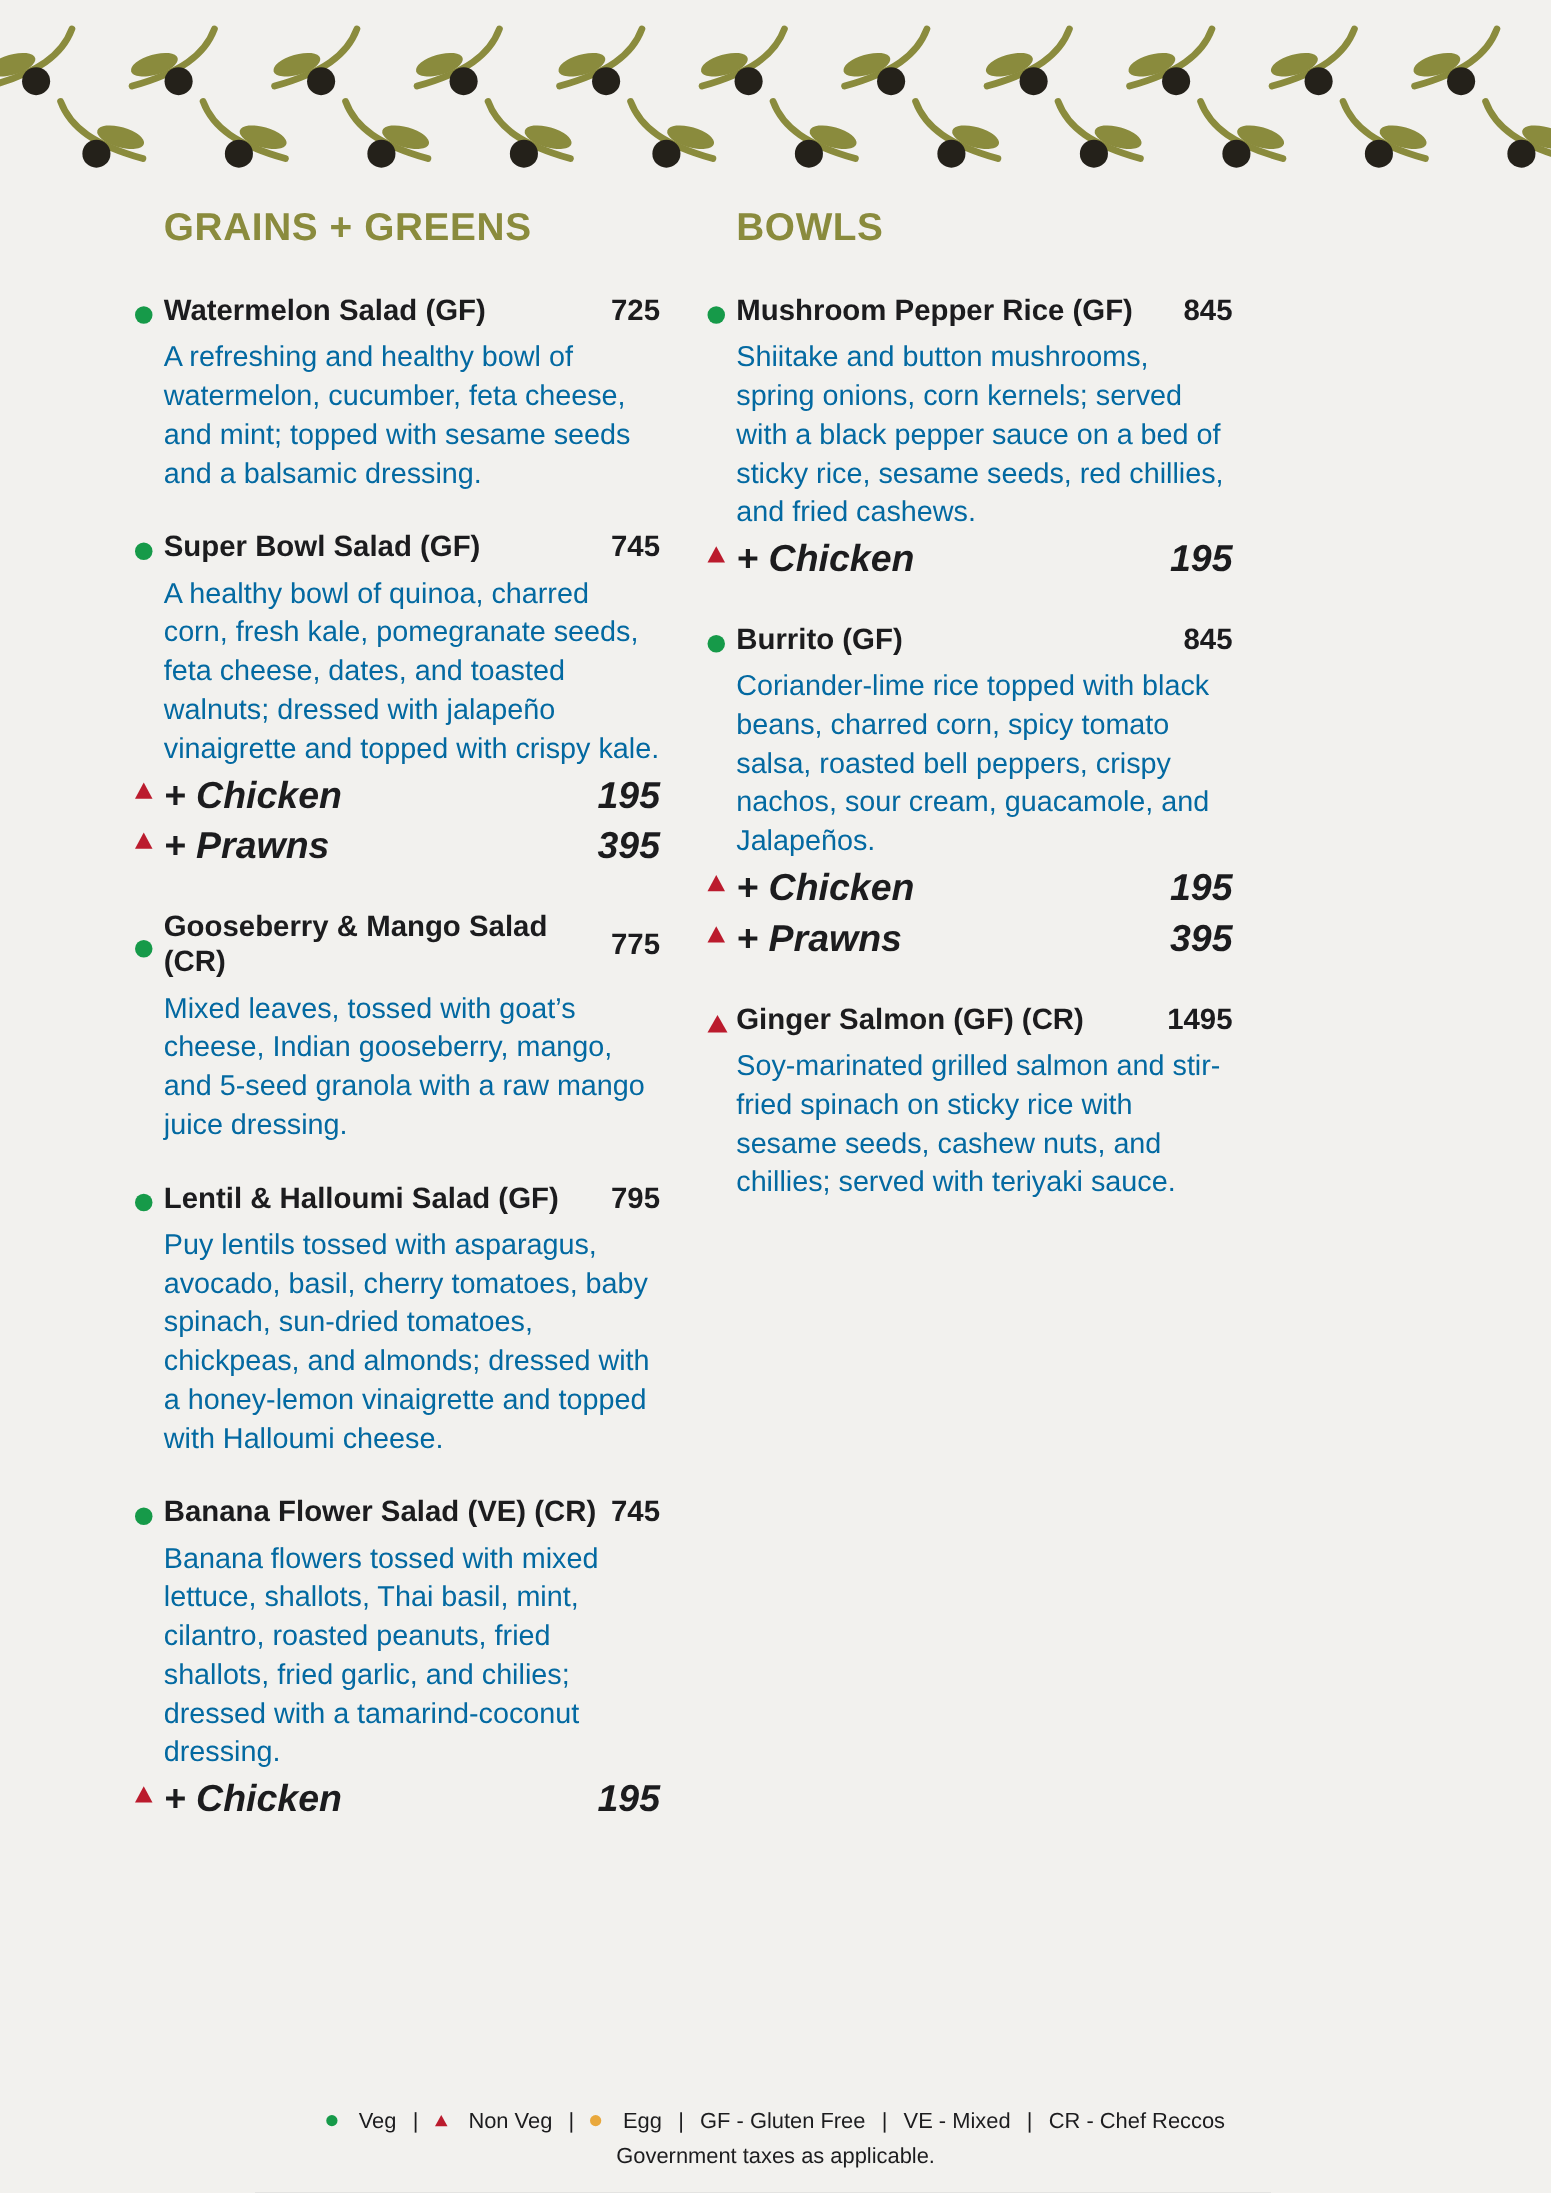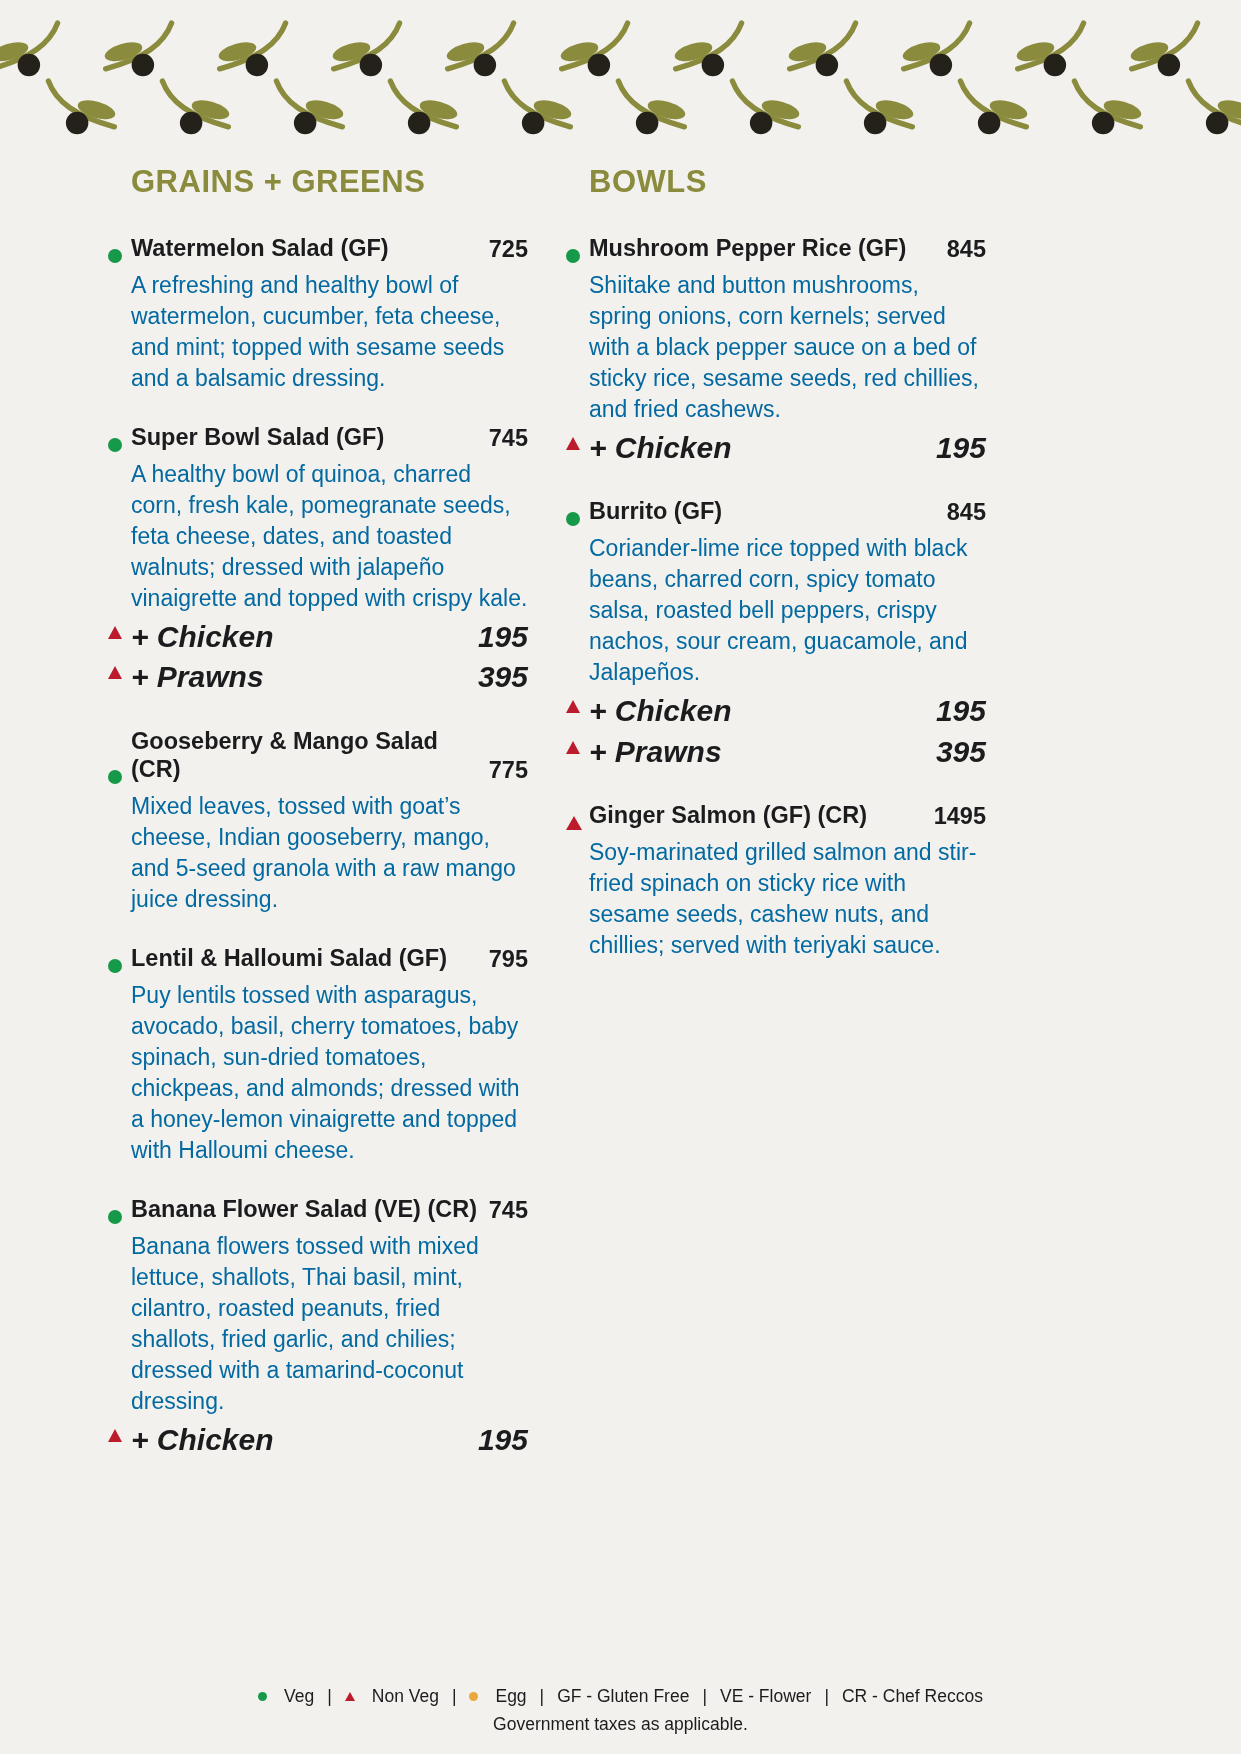--- a/index.html
+++ b/index.html
@@ -34,21 +34,21 @@
     display:flex;gap:38px;
   }
   .col{width:420px;flex:none;}
   .sec-title{
     margin:12px 0 34px 23px;
     font-size:31px;font-weight:700;
     letter-spacing:0.5px;
     color:var(--olive);
   }
   .item{margin-bottom:29px;}
-  .head{display:flex;align-items:flex-end;}
+  .head{display:flex;align-items:center;}
   .mk-cell{width:23px;flex:none;display:flex;}
   .head .mk{margin-top:7px;}
   .mk{display:inline-block;flex:none;}
   .mk.veg{width:14px;height:14px;border-radius:50%;background:var(--veg);}
   .mk.nonveg{width:0;height:0;border-left:8px solid transparent;border-right:8px solid transparent;border-bottom:14px solid var(--nonveg);}
   .mk.egg{width:12px;height:12px;border-radius:50%;background:var(--egg);}
   .name{flex:1;margin:0;font-size:23.5px;font-weight:700;line-height:1.22;color:#1c1c1e;}
   .price{margin-left:6px;font-size:23.5px;font-weight:700;color:#1c1c1e;white-space:nowrap;}
   .desc{margin:7px 0 0 23px;font-size:23px;line-height:1.35;font-weight:400;color:#0369a1;}
   .addons{margin-top:3px;}
@@ -351,21 +351,21 @@
         <span class="lg">
           <span class="mk egg"></span>
           <span>Egg</span>
         </span>
         <span class="sep">|</span>
         <span class="lg">
           <span>GF - Gluten Free</span>
         </span>
         <span class="sep">|</span>
         <span class="lg">
-          <span>VE - Flower</span>
+          <span>VE - Mixed</span>
         </span>
         <span class="sep">|</span>
         <span class="lg">
           <span>CR - Chef Reccos</span>
         </span>
       </div>
     <div class="taxes">Government taxes as applicable.</div>
   </footer>
 
 </div>

